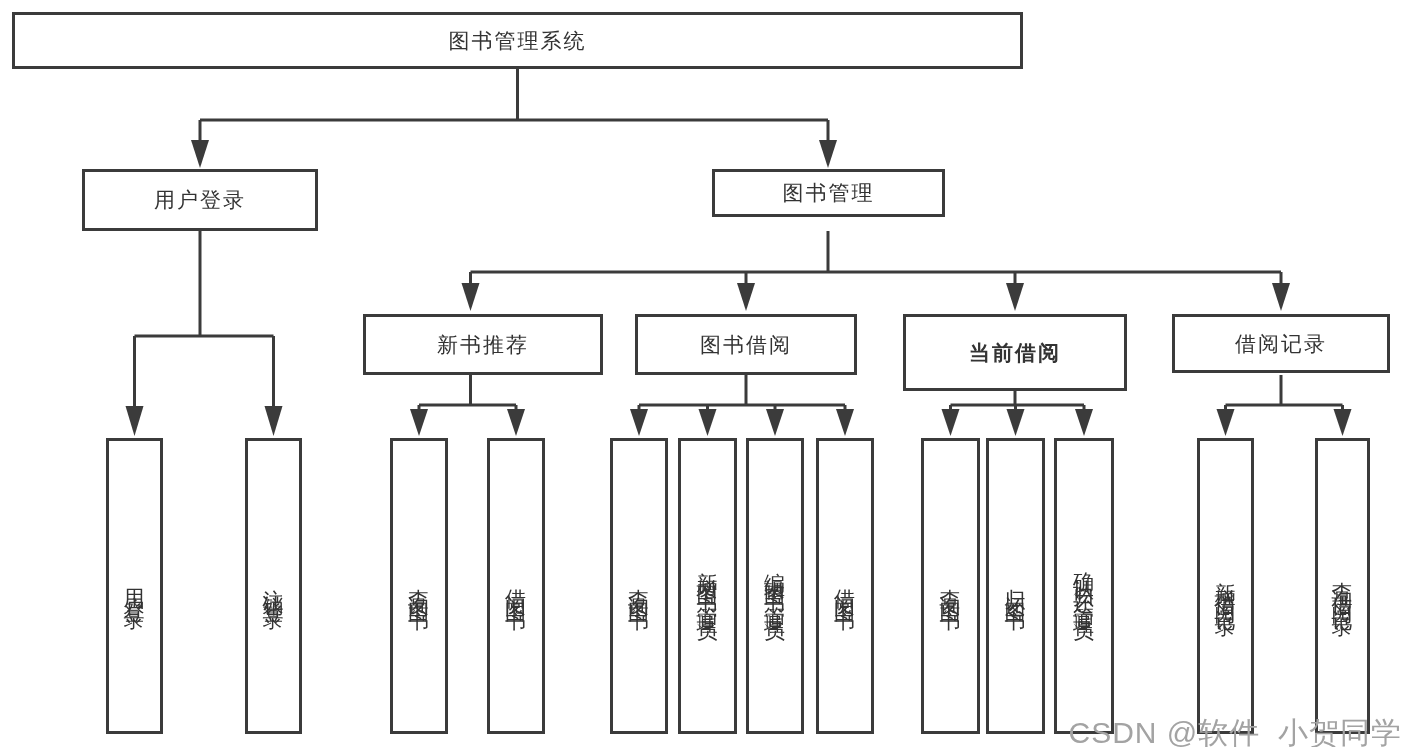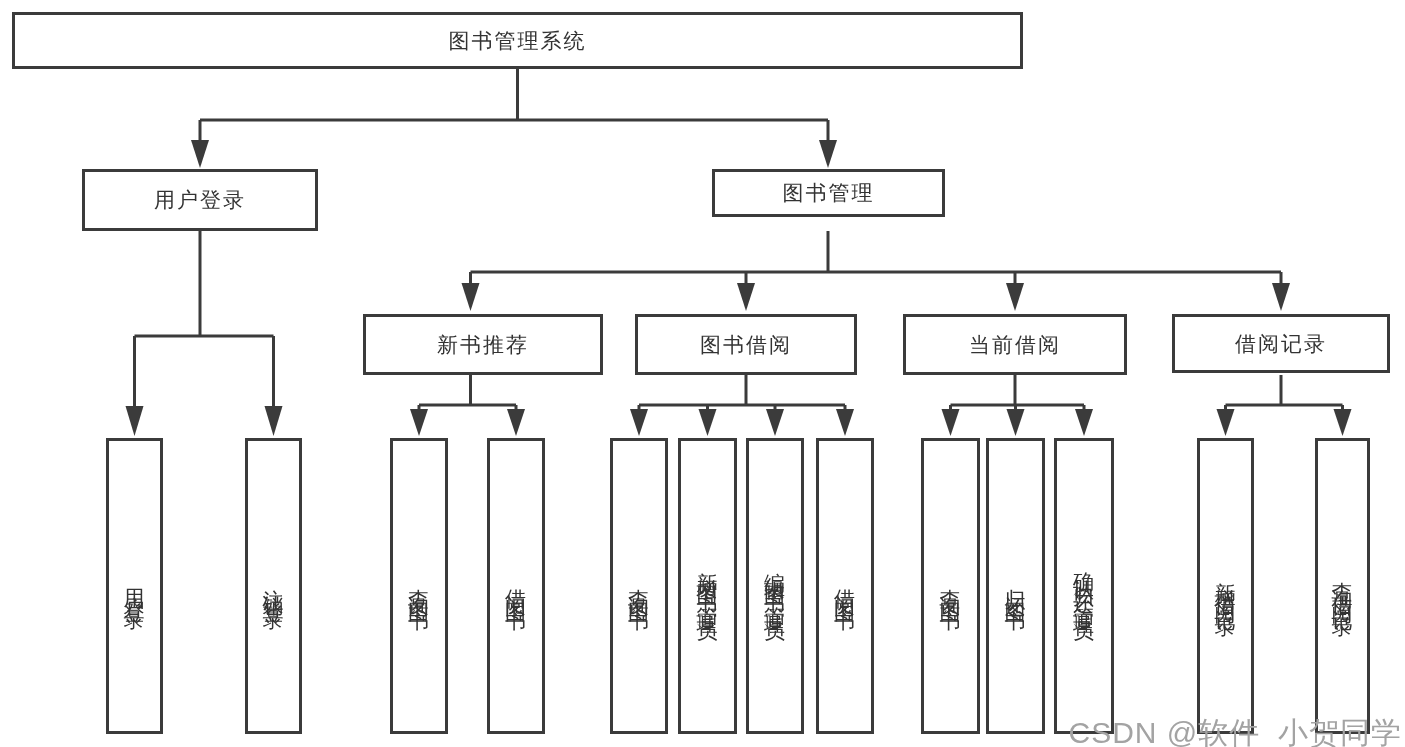--- a/index.html
+++ b/index.html
@@ -33,21 +33,21 @@
     line-height:1;
   }
   
   .b-root   { left:12px;  top:12px;  width:1011px; height:57px; }
   
   .b-ulogin { left:82px;  top:169px; width:236px; height:62px; }
   .b-bmgmt  { left:712px; top:169px; width:233px; height:48px; }
   
   .b-newrec { left:363px;  top:314px; width:240px; height:61px; }
   .b-borrow { left:635px;  top:314px; width:222px; height:61px; }
-  .b-curr   { left:903px;  top:314px; width:224px; height:61px; }
+  .b-curr   { left:903px;  top:314px; width:224px; height:77px;font-weight:bold; }
   .b-record { left:1172px; top:314px; width:218px; height:59px; }
   
   .leaf { top:438px; height:296px; }
   .l-ulogin  { left:106px;  width:57px; }
   .l-logout  { left:245px;  width:57px; }
   .l-query-a { left:390px;  width:58px; }
   .l-lend-a  { left:487px;  width:58px; }
   .l-query-b { left:610px;  width:58px; }
   .l-add-b   { left:678px;  width:59px; }
   .l-edit-b  { left:746px;  width:58px; }

